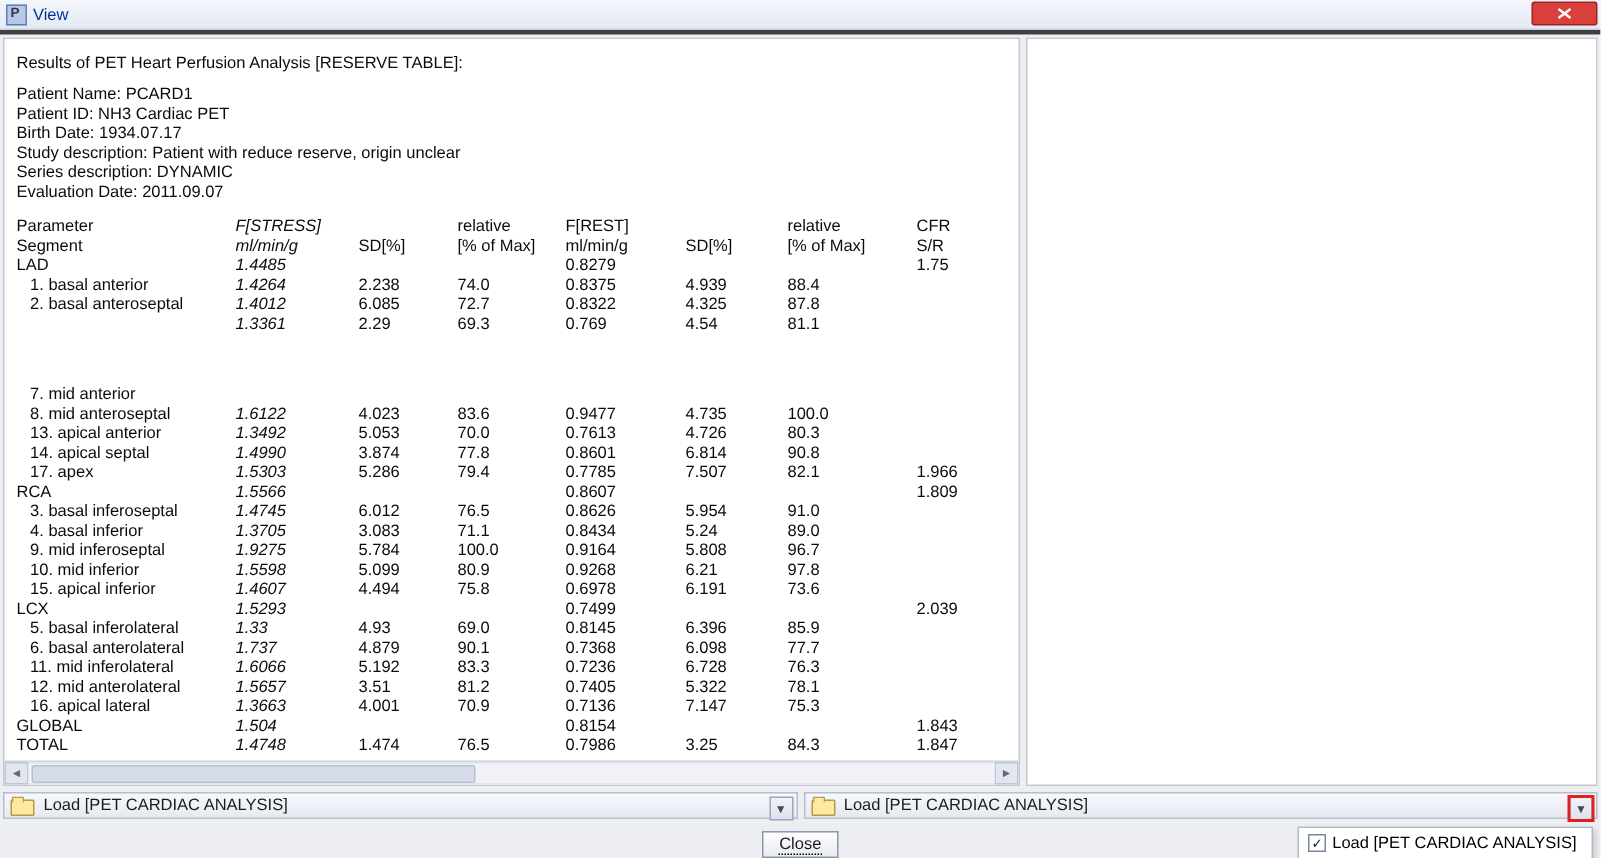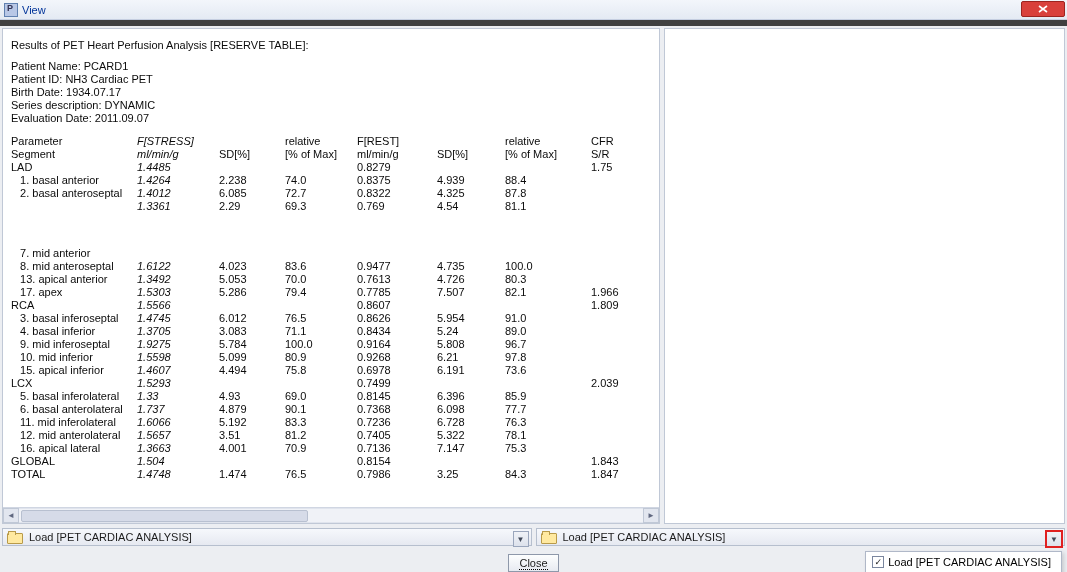--- a/index.html
+++ b/index.html
@@ -7,31 +7,31 @@
   body { font-family: Tahoma, Arial, sans-serif; font-size:11px; color:#000; background:#eceef2; }
 
   
   .titlebar { height:20px; background:linear-gradient(#f3f6fb,#e4eaf3); border-bottom:1px solid #c5cee0; display:flex; align-items:center; padding:0 4px; position:relative; }
   .titlebar .appicon { width:14px; height:14px; background:#b8c7e6; border:1px solid #6080b0; margin-right:4px; position:relative; }
   .titlebar .appicon::before { content:"P"; position:absolute; top:-1px; left:2px; font-size:9px; color:#335; font-weight:bold; }
   .titlebar .title { color:#003399; font-size:11px; }
   .titlebar .close { position:absolute; right:2px; top:1px; width:44px; height:16px; background:#d9403b; border:1px solid #9c2420; border-radius:2px; display:flex; align-items:center; justify-content:center; color:#fff; }
   .titlebar .close svg { fill:#fff; }
 
-  .workarea { display:flex; height:506px; border-top:6px solid #404040; }
+  .workarea { display:flex; height:506px; border-top:3px solid #404040; }
   .pane { flex:1; background:#fff; border:1px solid #c0c8d6; margin:2px; display:flex; flex-direction:column; position:relative; }
   .content { flex:1; padding:10px 8px; color:#0b0b0b; overflow:hidden; font-size:11px; line-height:13px; }
   .content .headline { margin-bottom:8px; }
   .content .meta div { margin:0; }
 
   
   .tbl { margin-top:10px; }
   .row { display:flex; }
   .cell { white-space:pre; }
-  .c0 { width:126px; }  
+  .c0 { width:146px; }  
   .c1 { width:82px;font-style:italic; }   
   .c2 { width:66px; }   
   .c3 { width:72px; }   
   .c4 { width:80px; }   
   .c5 { width:68px; }   
   .c6 { width:86px; }   
   .c7 { width:60px; }   
 
   .hscroll { height:16px; border-top:1px solid #d0d6e2; display:flex; align-items:stretch; background:#f0f2f7; }
   .hscroll .arrow { width:16px; background:#e2e6ef; border:1px solid #c0c8d6; display:flex; align-items:center; justify-content:center; color:#606880; font-size:8px; }
@@ -74,20 +74,21 @@
 
 <div class="workarea">
 
   <div class="pane">
     <div class="content">
       <div class="headline">Results of PET Heart Perfusion Analysis [RESERVE TABLE]:</div>
       <div class="meta">
         <div>Patient Name: PCARD1</div>
         <div>Patient ID: NH3 Cardiac PET</div>
         <div>Birth Date: 1934.07.17</div>
+        <div>Study description: Patient with reduce reserve, origin unclear</div>
         <div>Series description: DYNAMIC</div>
         <div>Evaluation Date: 2011.09.07</div>
       </div>
 
       <div class="tbl">
         <div class="row">
           <span class="cell c0">Parameter</span>
           <span class="cell c1">F[STRESS]</span>
           <span class="cell c2"></span>
           <span class="cell c3">relative</span>
@@ -161,20 +162,30 @@
               <span class="cell c0" style="padding-left: 6px;"> 13. apical anterior</span>
               <span class="cell c1">1.3492</span>
               <span class="cell c2">5.053</span>
               <span class="cell c3">70.0</span>
               <span class="cell c4">0.7613</span>
               <span class="cell c5">4.726</span>
               <span class="cell c6">80.3</span>
               <span class="cell c7"></span>
             </div>
             <div class="row">
+              <span class="cell c0" style="padding-left: 6px;"> 14. apical septal</span>
+              <span class="cell c1">1.4990</span>
+              <span class="cell c2">3.874</span>
+              <span class="cell c3">77.8</span>
+              <span class="cell c4">0.8601</span>
+              <span class="cell c5">6.814</span>
+              <span class="cell c6">90.8</span>
+              <span class="cell c7"></span>
+            </div>
+            <div class="row">
               <span class="cell c0" style="padding-left: 6px;"> 17. apex</span>
               <span class="cell c1">1.5303</span>
               <span class="cell c2">5.286</span>
               <span class="cell c3">79.4</span>
               <span class="cell c4">0.7785</span>
               <span class="cell c5">7.507</span>
               <span class="cell c6">82.1</span>
               <span class="cell c7">1.966</span>
             </div>
             <div class="row">

